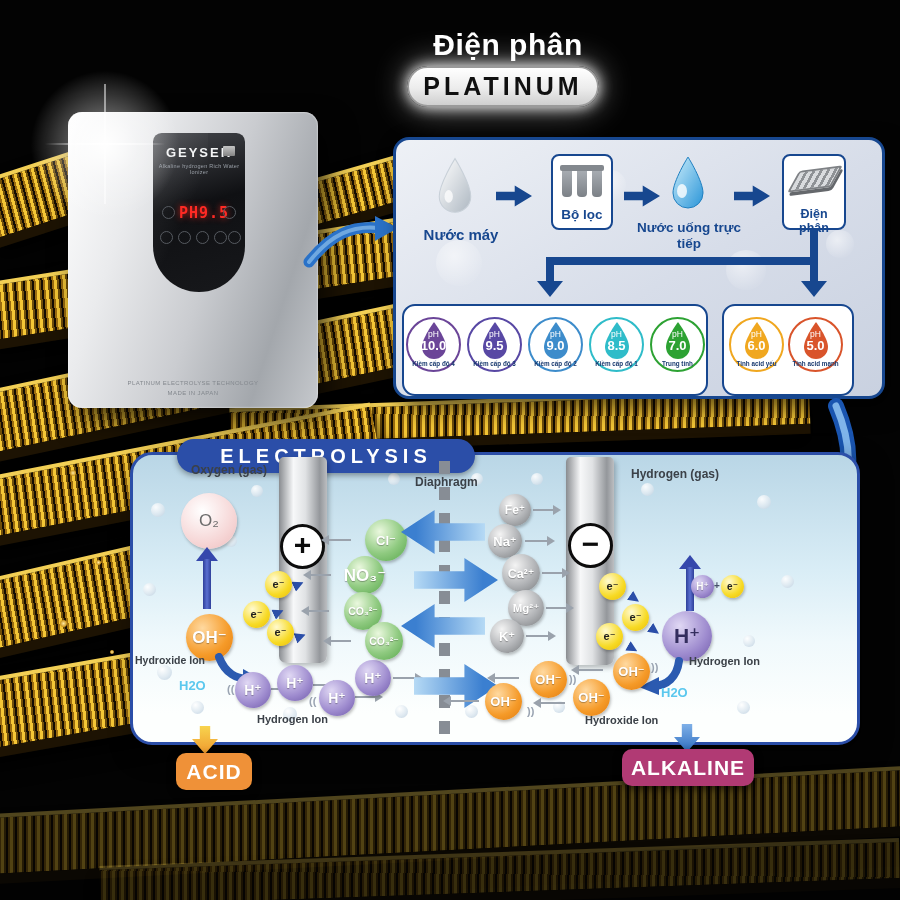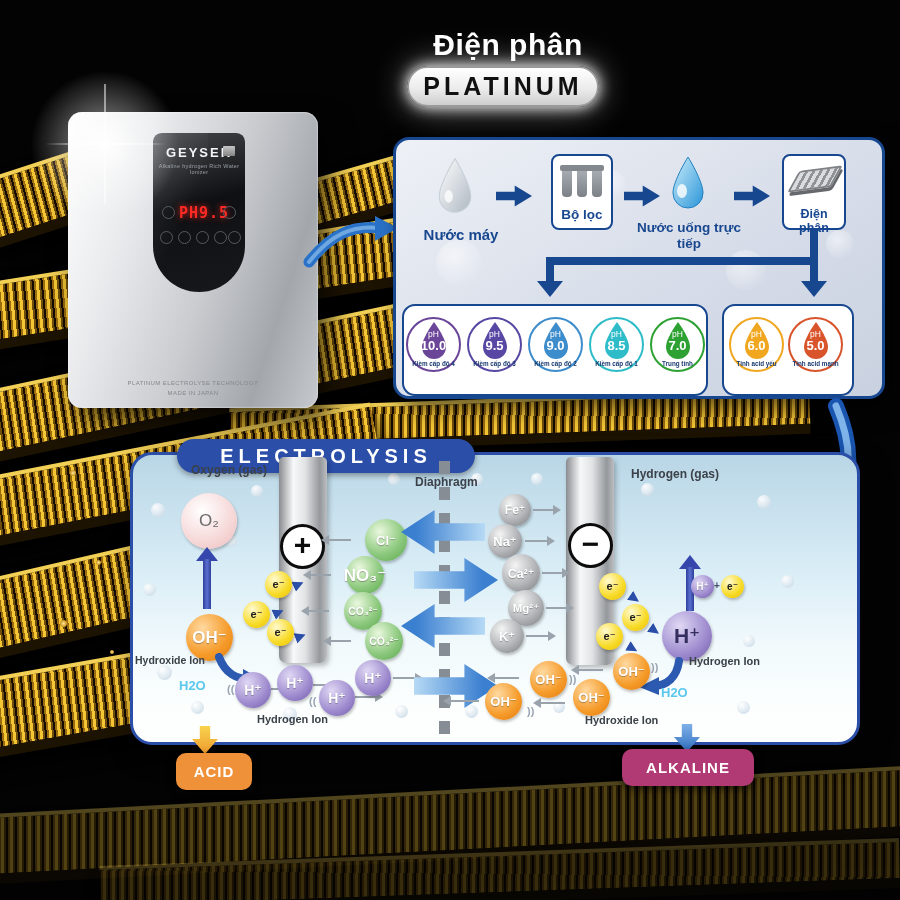--- a/index.html
+++ b/index.html
@@ -73,21 +73,21 @@
 .barr.r{background:linear-gradient(90deg,#b6daf5,#3b7fd0 82%);clip-path:polygon(100% 50%,60% 0,60% 30%,0 30%,0 70%,60% 70%,60% 100%)}
 .sarr{position:absolute;height:2px;background:#9aa2ac;display:block}
 .sarr.r::after{content:"";position:absolute;right:-8px;top:-4px;border-left:8px solid #9aa2ac;border-top:5px solid transparent;border-bottom:5px solid transparent}
 .sarr.l::after{content:"";position:absolute;left:-8px;top:-4px;border-right:8px solid #9aa2ac;border-top:5px solid transparent;border-bottom:5px solid transparent}
 .uparr{position:absolute;width:8px;background:linear-gradient(90deg,#2e3f9a,#5a6fd0 50%,#2e3f9a);display:block}
 .uphead{position:absolute;width:0;height:0;border-left:11px solid transparent;border-right:11px solid transparent;border-bottom:14px solid #3547ac;display:block}
 .chev{position:absolute;width:11px;height:11px;background:#2b4ea8;clip-path:polygon(0 0,100% 50%,0 100%);display:block}
 .wave{position:absolute;color:#9aa4b2;font-weight:bold;font-size:11px}
 
 .darr{position:absolute;clip-path:polygon(30% 0,70% 0,70% 46%,100% 46%,50% 100%,0 46%,30% 46%);display:block}
-.pill{position:absolute;border-radius:10px;color:#fff;font-weight:bold;font-size:15px;display:flex;align-items:center;justify-content:center;letter-spacing:1px;box-shadow:0 3px 8px rgba(0,0,0,.6)}
+.pill{position:absolute;border-radius:10px;color:#fff;font-weight:bold;font-size:21px;display:flex;align-items:center;justify-content:center;letter-spacing:1px;box-shadow:0 3px 8px rgba(0,0,0,.6)}
 </style>
 </head>
 <body>
 
 <div id="stage">
 
   <i class="roof" style="left:-20px;top:150px;width:200px;height:70px;transform:rotate(-18deg)"></i>
   <i class="roof" style="left:240px;top:175px;width:180px;height:55px;transform:rotate(-16deg)"></i>
   <i class="roof" style="left:-20px;top:250px;width:430px;height:68px;transform:rotate(-9deg)"></i>
   <i class="roof" style="left:-20px;top:345px;width:450px;height:72px;transform:rotate(-12deg)"></i>

